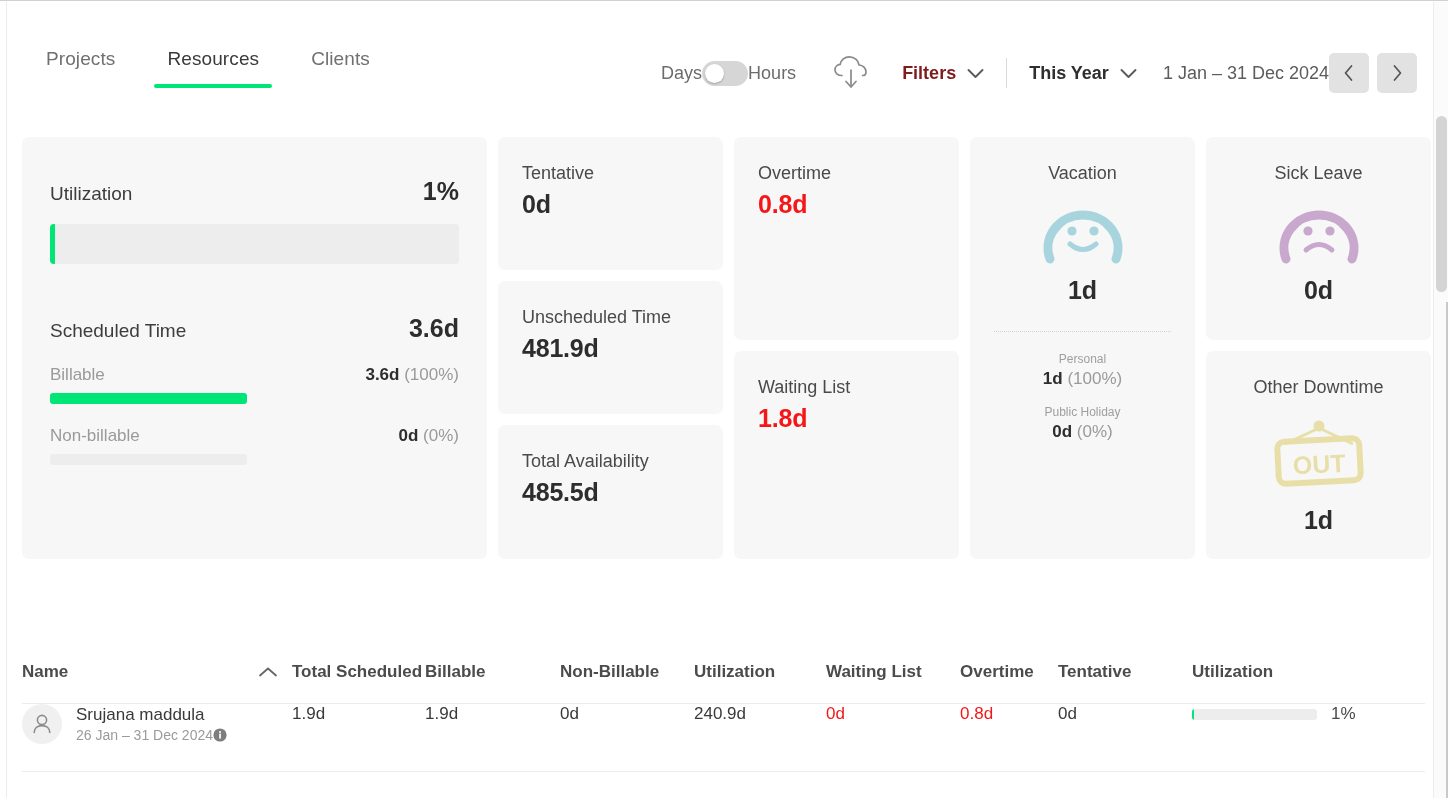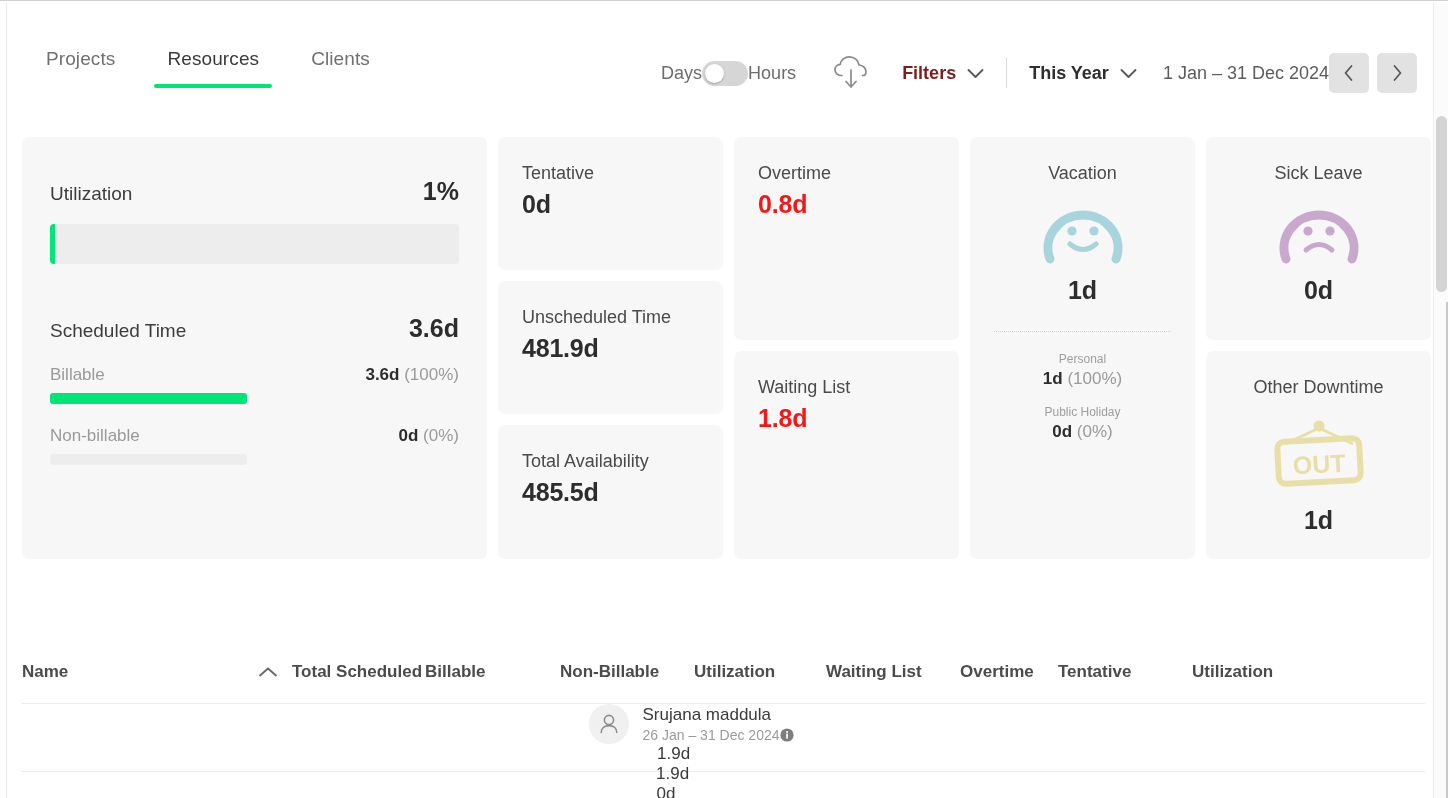--- a/index.html
+++ b/index.html
@@ -153,22 +153,22 @@
   .c-total { width: 133px; flex: none; }
   .c-bill { width: 135px; flex: none; }
   .c-nonbill { width: 134px; flex: none; }
   .c-unsch { width: 132px; flex: none; }
   .c-wait { width: 134px; flex: none; }
   .c-over { width: 98px; flex: none; }
   .c-tent { width: 134px; flex: none; }
   .c-util { flex: 1; }
 
   .trow {
-    display: flex; align-items: center; height: 69px;
-    border-top: 1px solid #ececec; border-bottom: 1px solid #ececec; flex-direction: column;
+    display: flex; align-items: flex-start; height: 69px;
+    border-top: 1px solid #ececec; border-bottom: 1px solid #ececec;
   }
   .name-cell { width: 270px; flex: none; display: flex; align-items: center; gap: 14px; }
   .avatar {
     width: 40px; height: 40px; border-radius: 50%; background: #f0f0f0; flex: none;
     display: flex; align-items: center; justify-content: center;
   }
   .name-main { font-size: 17px; color: #3a3a3a; line-height: 1.25; }
   .name-sub { font-size: 14px; color: #9a9a9a; display: flex; align-items: center; gap: 0; line-height: 1.3; }
   .td { font-size: 17px; color: #3a3a3a; }
   .td.red { color: #f51717; }

